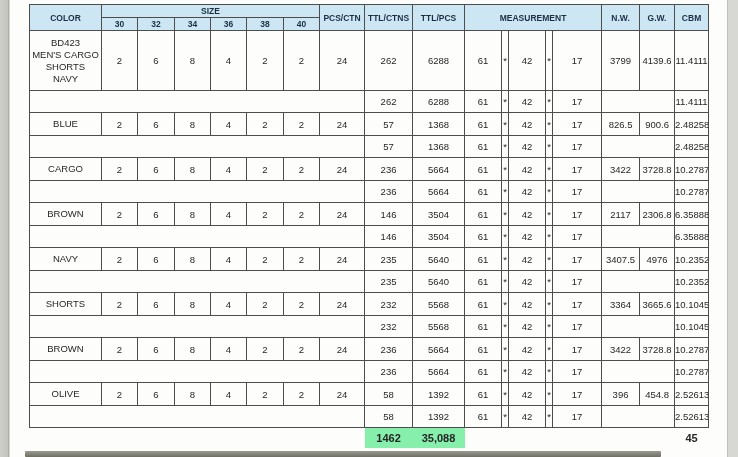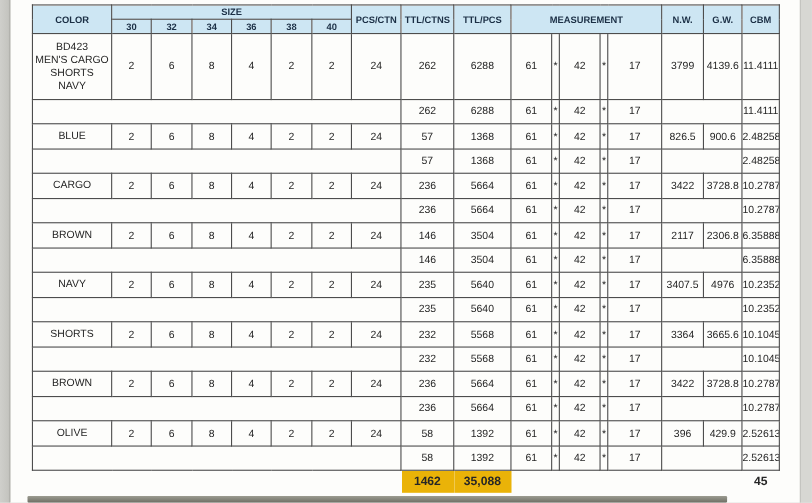--- a/index.html
+++ b/index.html
@@ -39,21 +39,21 @@
   tr.hdr2 { height: 13px; }
   tr.data { height: 23px; }
   tr.data.tall { height: 60px; }
   tr.sub { height: 22px; }
   td.b { font-weight: 700; font-size: 11px; color:#1a1a1a; }
   td.label { font-size: 9.5px; color:#2e2e2e; line-height: 12px; }
   td.star { font-size: 8px; font-weight: 700; }
   tr.total td {
     border: none; height: 20px; font-weight: 700; font-size: 11px;
   }
-  tr.total td.hl { background: #eab308; }
+  tr.total td.hl { background: #86efac; }
   .bottom-band {
     position:absolute; left:25px; top:451px; width:636px; height:6px;
     background: linear-gradient(to bottom, #9b9b90, #6e6e64);
     border-radius: 1px;
   }
 </style>
 </head>
 <body>
 
 <div class="stage">
@@ -356,21 +356,21 @@
           <td>2</td>
           <td>24</td>
           <td>58</td>
           <td>1392</td>
           <td>61</td>
           <td class="star">*</td>
           <td>42</td>
           <td class="star">*</td>
           <td>17</td>
           <td>396</td>
-          <td>429.9</td>
+          <td>454.8</td>
           <td>2.52613</td>
         </tr>
         <tr class="sub">
           <td colspan="8"></td>
           <td class="b">58</td>
           <td class="b">1392</td>
           <td>61</td>
           <td class="star">*</td>
           <td>42</td>
           <td class="star">*</td>

